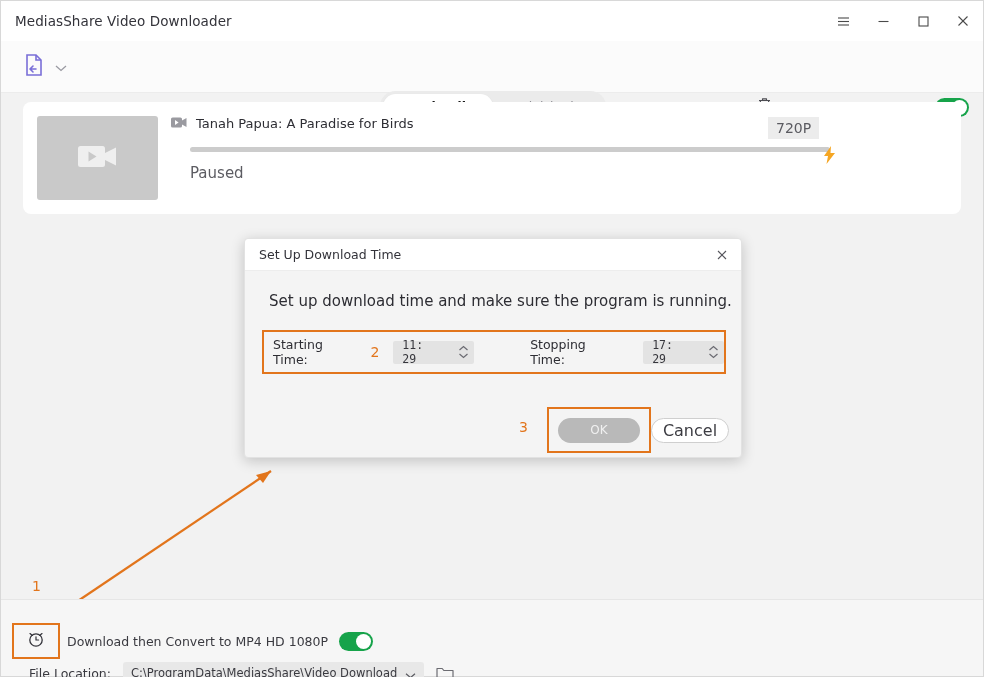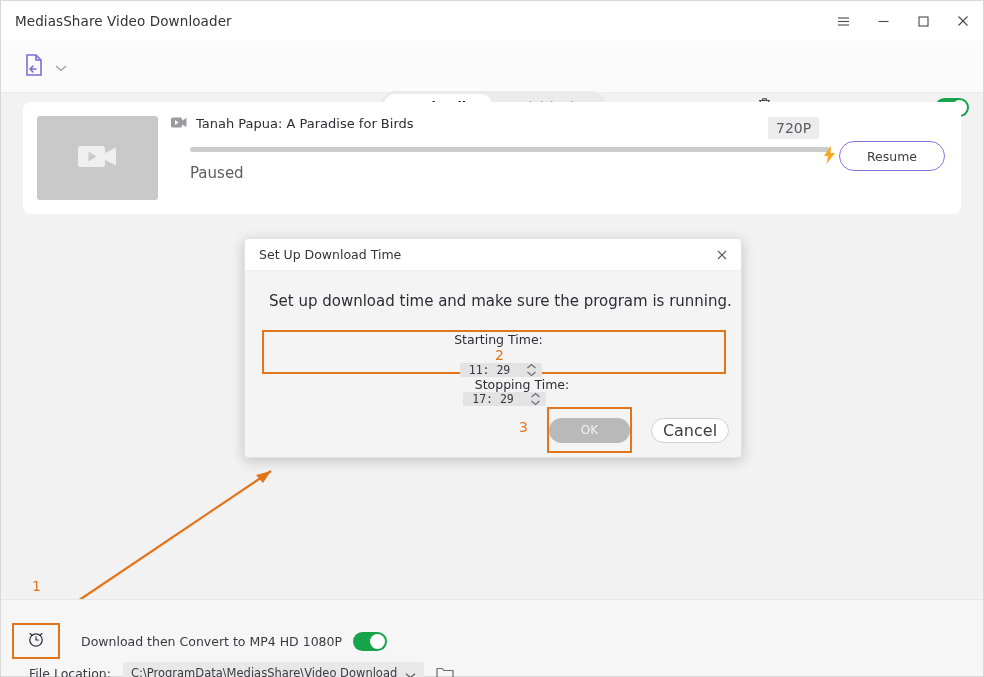--- a/index.html
+++ b/index.html
@@ -139,42 +139,42 @@
     font-size: 15px; color: #2d2d33;
   }
   #dlg-warn {
     position: absolute; left: 24px; top: 78px;
     font-size: 11.5px; color: #f0a84e;
   }
   #time-row {
     position: absolute; left: 17px; top: 91px;
     width: 464px; height: 44px;
     border: 2px solid #e2751c;
-    display: flex; align-items: center; flex-direction: column;
+    display: flex; align-items: center;
   }
   #lbl-start { margin-left: 9px; font-size: 12.5px; color: #2d2d33; }
   #num2 { margin-left: 11px; font-size: 14px; color: #e2751c; }
   .spin {
     background: #e3e3e3; border-radius: 2px;
     height: 23px; padding: 0 5px 0 9px;
     display: flex; align-items: center; gap: 16px;
   }
   .spin .val { font-size: 11.5px; color: #36363c; font-family: "DejaVu Sans Mono", monospace; }
   .spin .arrows { display: flex; flex-direction: column; color: #6b6b72; line-height: 0; }
   #start-spin { margin-left: 14px; }
   #lbl-stop { margin-left: 56px; font-size: 12.5px; color: #2d2d33; }
   #stop-spin { margin-left: 21px; }
 
   #num3 {
     position: absolute; left: 518px; top: 418px;
     font-size: 14px; color: #e2751c;
   }
   #ok-frame {
     position: absolute; left: 546px; top: 406px;
-    width: 85px; height: 46px;
+    width: 104px; height: 46px;
     border: 2px solid #e2751c;
     display: flex; align-items: center; justify-content: center;
   }
   #ok-btn {
     width: 82px; height: 25px; border-radius: 13px;
     background: #b9b9b9; color: #f0f0f0; font-size: 12px;
     display: flex; align-items: center; justify-content: center;
     font-family: inherit; border: none;
   }
   #cancel-btn {
@@ -194,21 +194,21 @@
   #bottom {
     position: absolute; left: 0; bottom: 0; width: 982px; height: 77px;
     background: #f6f6f6; border-top: 1px solid #e6e6e6;
   }
   #clock-frame {
     position: absolute; left: 11px; top: 23px;
     width: 48px; height: 36px; border: 2px solid #e2751c;
     display: flex; align-items: center; justify-content: center;
   }
   #convert-row {
-    position: absolute; left: 80px; top: 32px;
+    position: absolute; left: 66px; top: 32px;
     display: flex; align-items: center; gap: 11px;
   }
   #convert-label { font-size: 12.5px; color: #3a3a40; }
   #loc-row {
     position: absolute; left: 28px; top: 62px;
     display: flex; align-items: center; gap: 12px;
   }
   #loc-label { font-size: 12.5px; color: #3a3a40; }
   #loc-select {
     background: #e8e8e8; border-radius: 3px; height: 22px;
@@ -311,21 +311,20 @@
     <div id="progress">
         <div class="fill"></div>
       </div>
     <div id="status-text">Paused</div>
   </div>
   <span id="bolt-icon">
     <svg width="13" height="18" viewBox="0 0 13 18">
         <path d="M8 0 L1 10 h4 l-1.5 8 L12 7 h-4.5 z" fill="#f5a623"></path>
       </svg>
   </span>
-  <button id="resume-btn">Resume</button>
 
   <svg id="arrow">
     <line x1="62" y1="610" x2="270" y2="470" stroke="#e2751c" stroke-width="2.2"></line>
     <path d="M270 470 L255 474 L262 482 Z" fill="#e2751c"></path>
   </svg>
 
   <div id="dialog">
     <div id="dlg-head">
       <div id="dlg-title">Set Up Download Time</div>
       <div id="dlg-close">

